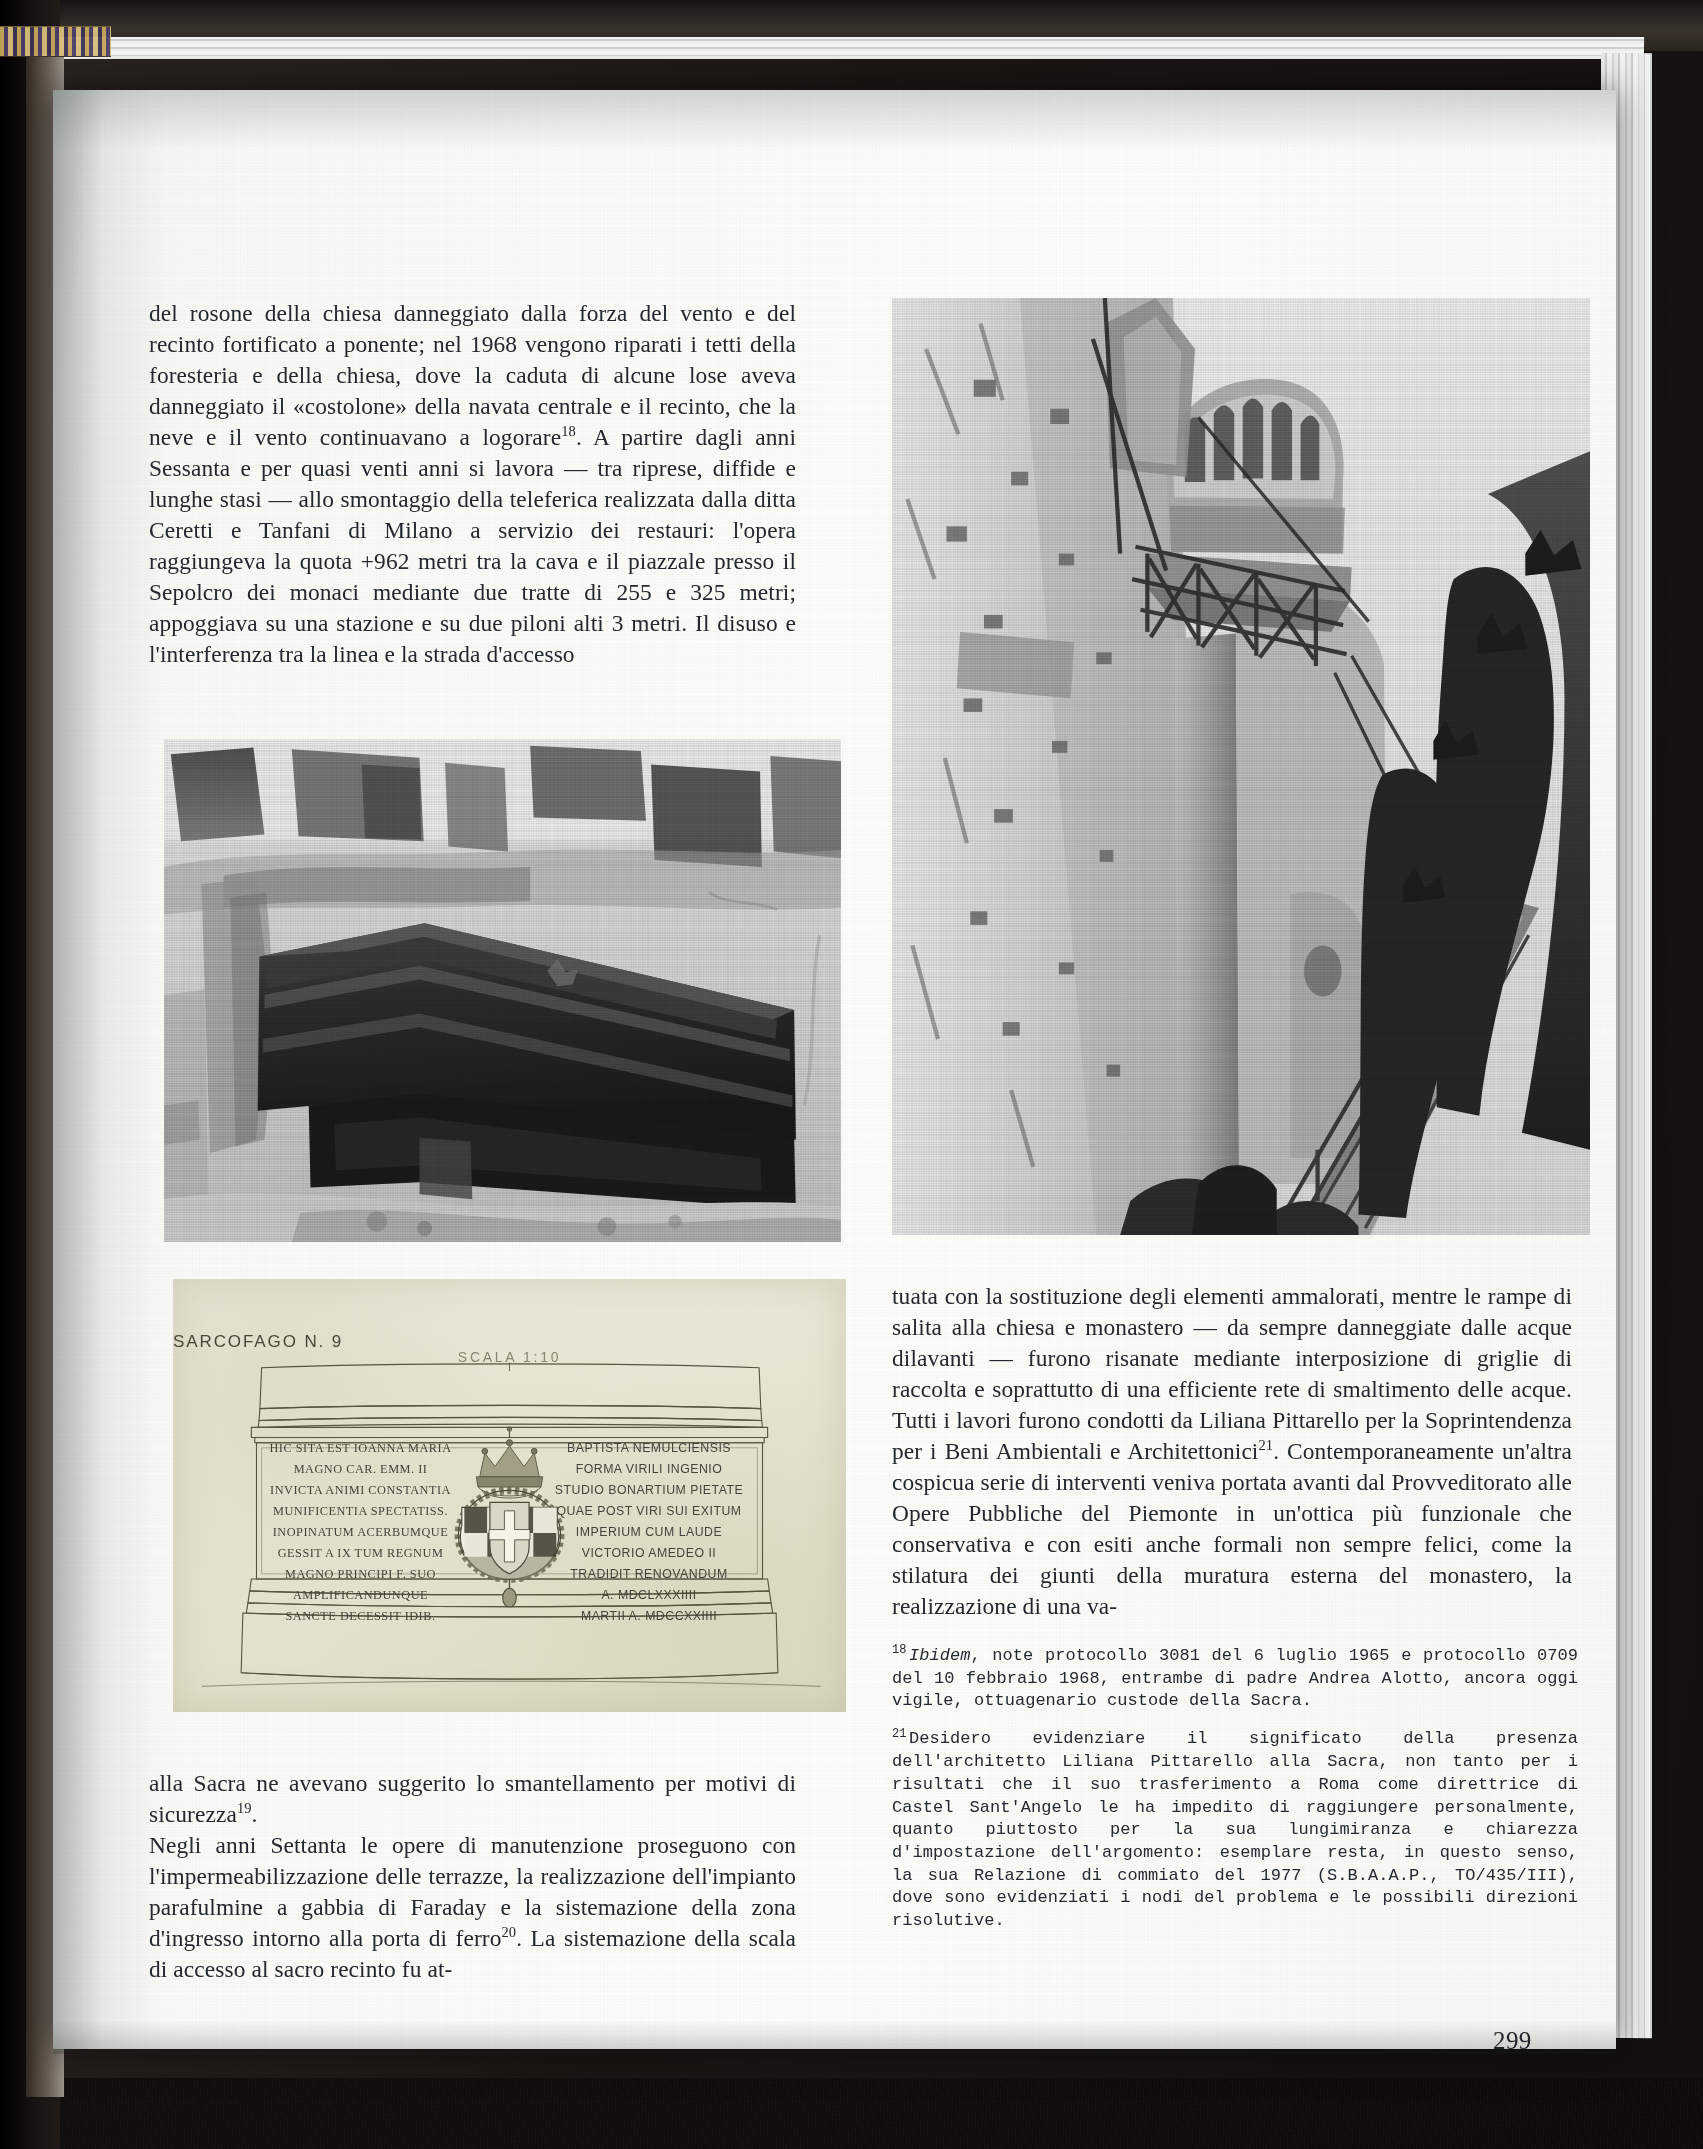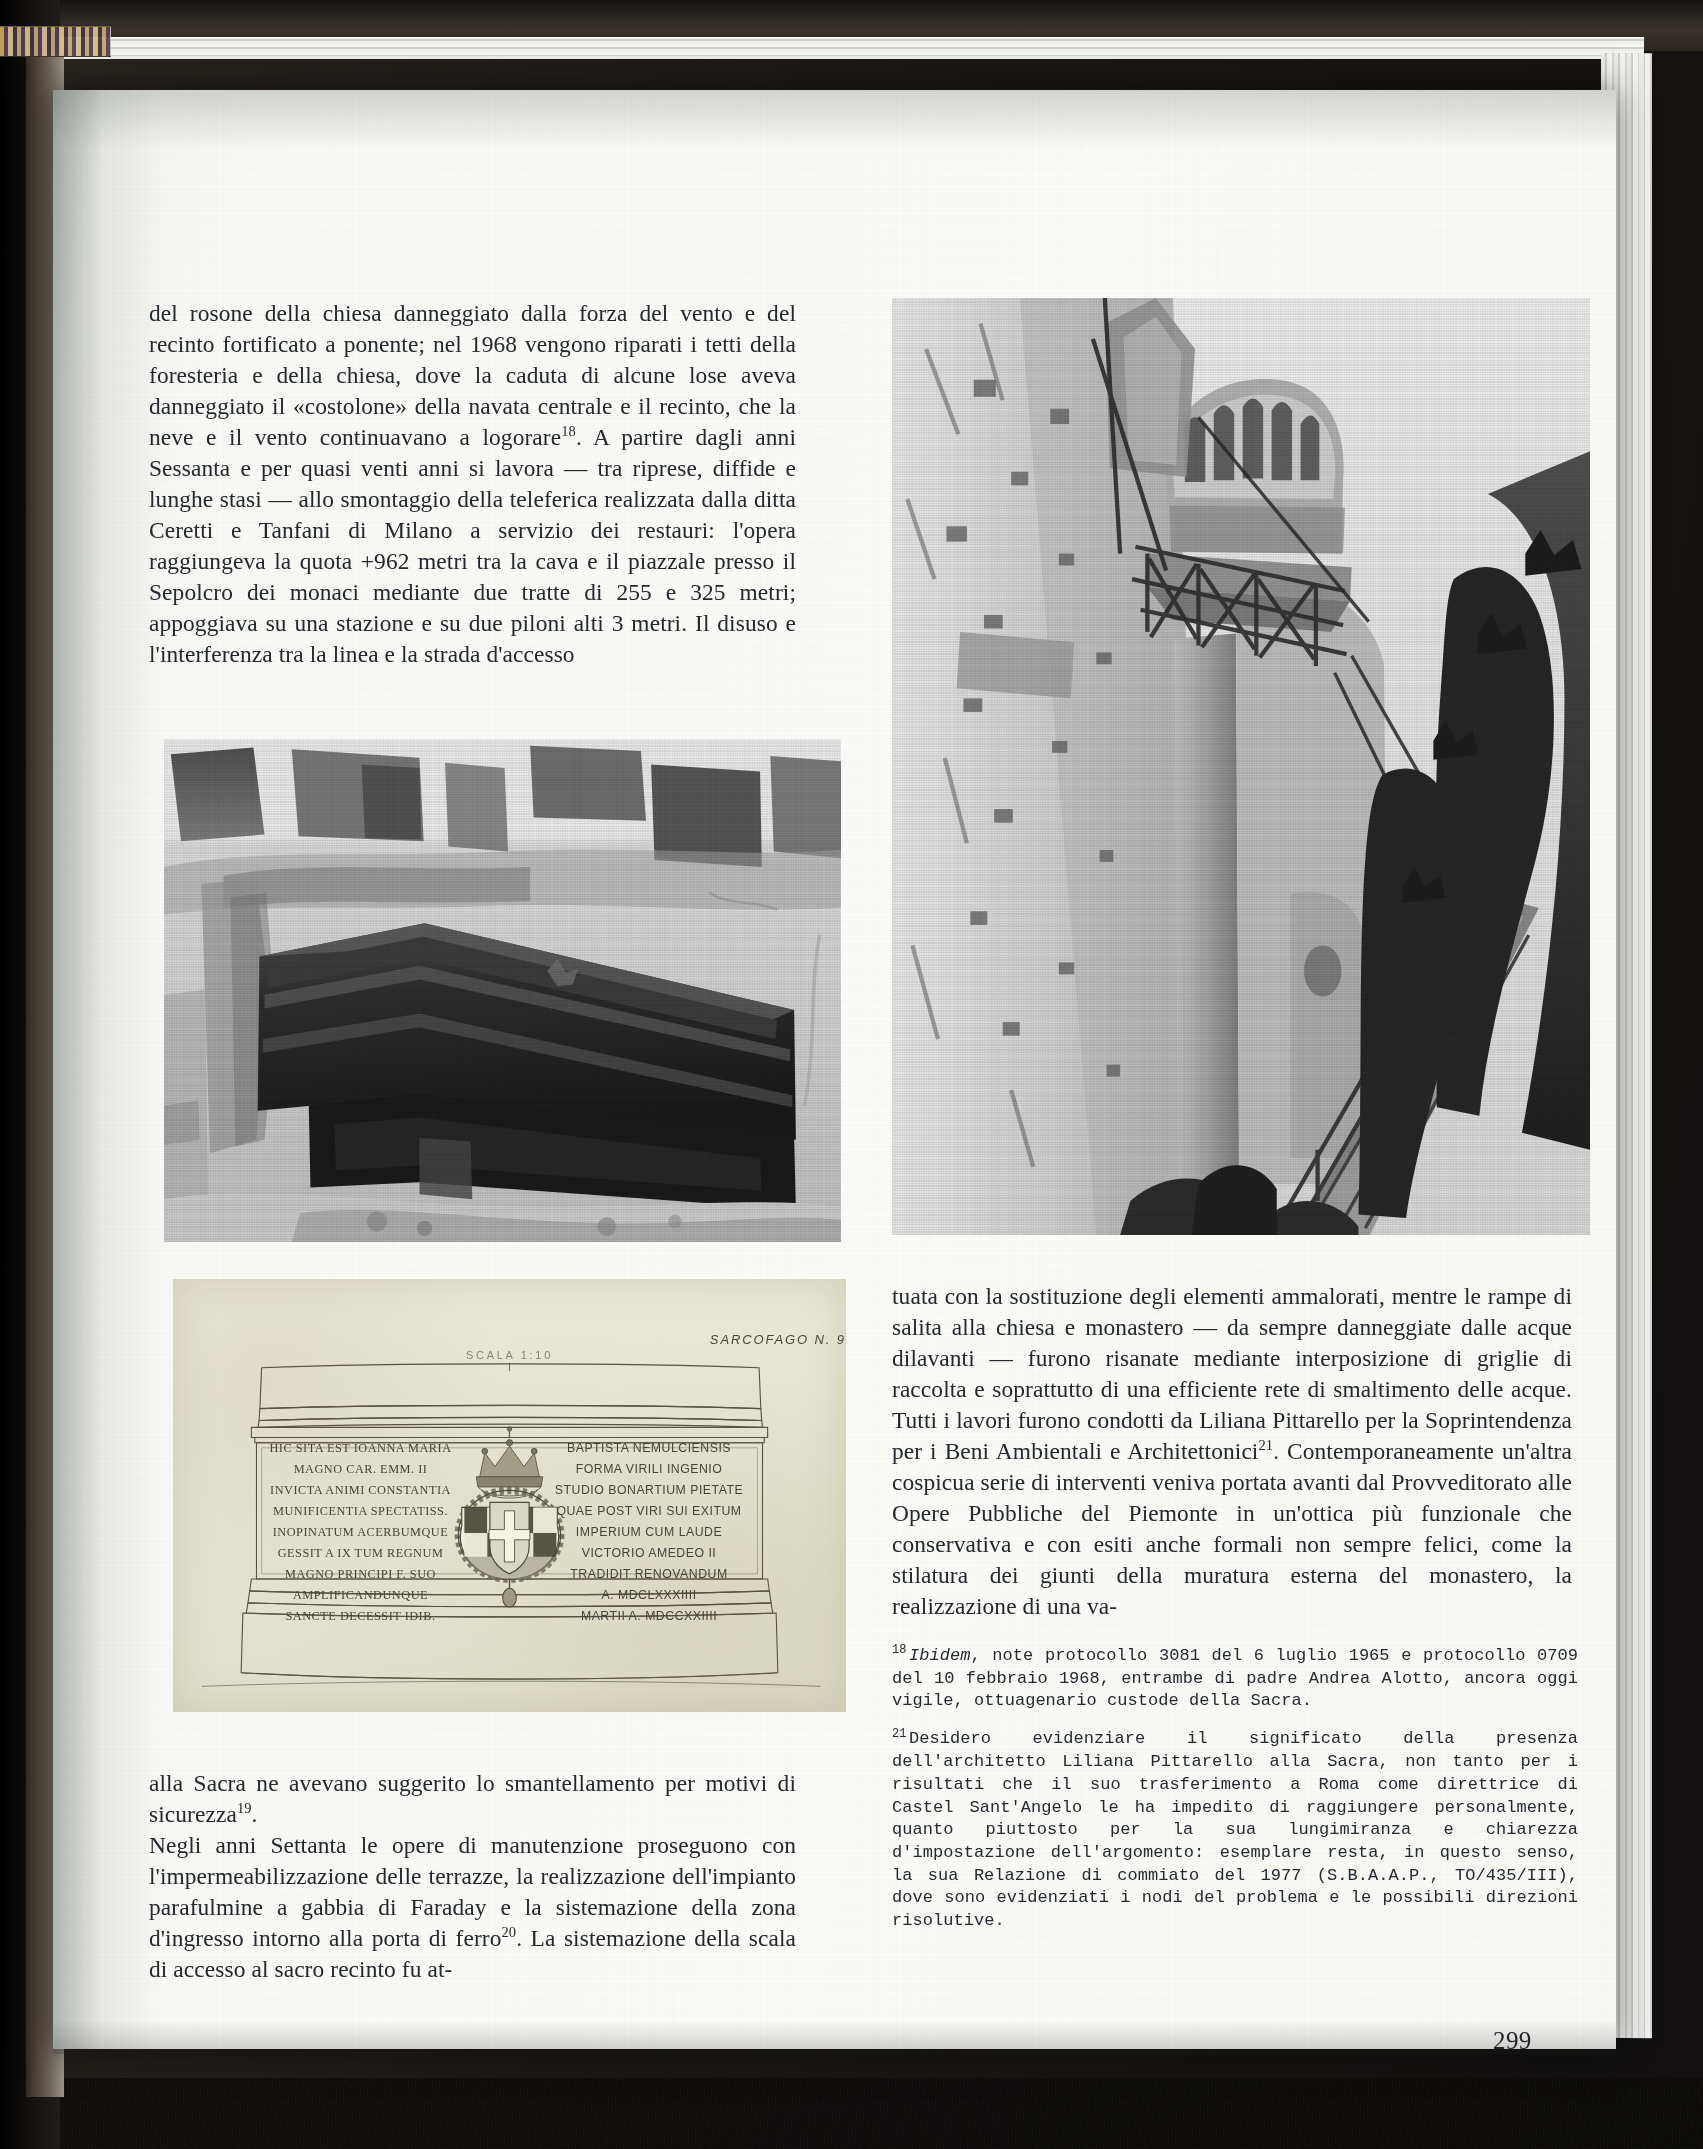--- a/index.html
+++ b/index.html
@@ -205,32 +205,31 @@
   #plate-disegno .paper-mottle {
     position: absolute; inset: 0;
     background-image:
       radial-gradient(circle at 14% 22%, rgba(160,150,110,.14), rgba(0,0,0,0) 34%),
       radial-gradient(circle at 82% 76%, rgba(160,150,110,.12), rgba(0,0,0,0) 38%),
       radial-gradient(circle at 48% 50%, rgba(200,196,160,.10), rgba(0,0,0,0) 60%);
     pointer-events: none;
   }
   .plate-title {
     position: absolute; left: 0; right: 0; top: 53px;
-    text-align: right;
+    text-align: left;
     font-family: "Liberation Sans", sans-serif;
-    font-size: 13px;
+    font-size: 17px;
     letter-spacing: 1.9px;
     color: #4a4636;
-    font-style: italic;
   }
   .plate-scale {
     position: absolute; left: 0; right: 0; top: 70px;
     text-align: center;
     font-family: "Liberation Sans", sans-serif;
-    font-size: 11px;
+    font-size: 14px;
     letter-spacing: 2.7px;
     color: #6a6450;
     opacity: .75;
   }
   .inscr-col {
     position: absolute;
     font-family: "Liberation Sans", sans-serif;
     font-size: 12.3px;
     line-height: 21px;
     letter-spacing: 0.5px;

